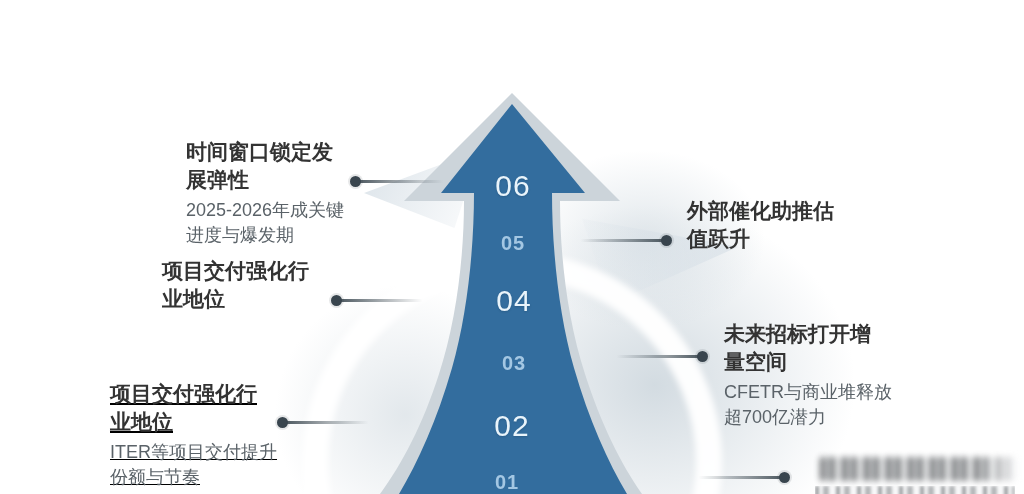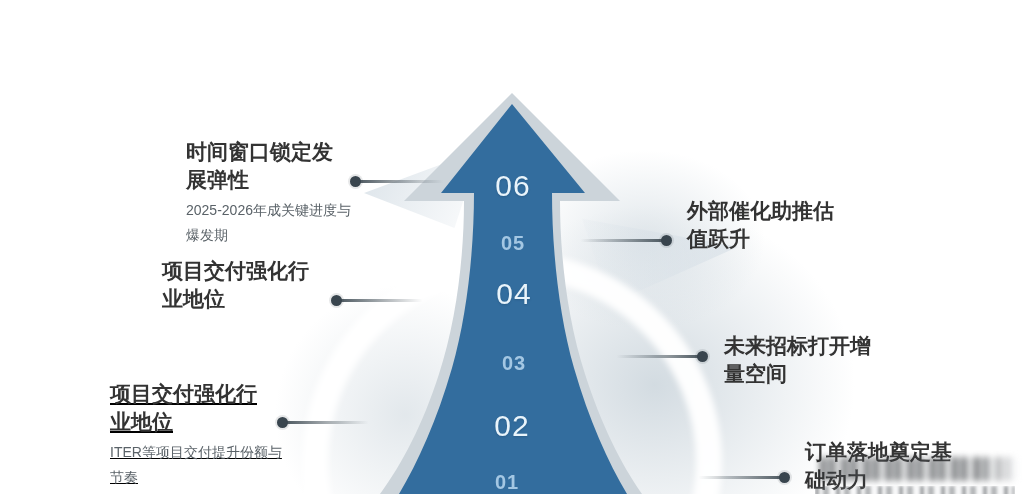--- a/index.html
+++ b/index.html
@@ -26,31 +26,31 @@
   .white-ring{position:absolute;left:302px;top:252px;width:420px;height:420px;
     box-sizing:border-box;border-radius:50%;border:26px solid rgba(255,255,255,0.95);
     filter:blur(3px);}
   
   .arrow-svg{position:absolute;left:0;top:0;width:1024px;height:494px;}
   
   .step{position:absolute;transform:translate(-50%,-50%);line-height:1;letter-spacing:1px;}
   .step-big{font-size:30px;font-weight:400;color:#e9f4fb;text-shadow:0 1px 2px rgba(20,50,80,0.25);}
   .step-small{font-size:20px;font-weight:600;color:#a4c7e3;}
   .s6{left:513px;top:186px;} .s5{left:513px;top:243px;}
-  .s4{left:514px;top:294px;text-align:center;} .s3{left:514px;top:363px;text-align:right;}
+  .s4{left:514px;top:301px;text-align:center;} .s3{left:514px;top:363px;text-align:right;}
   .s2{left:512px;top:426px;} .s1{left:507px;top:482px;}
   
   .main-title{position:absolute;left:0;top:28px;width:1024px;text-align:center;
     font-size:30px;font-weight:500;color:#2d2d2d;letter-spacing:2px;}
   
   .item{position:absolute;}
   .item-title{font-size:21px;font-weight:600;color:#333333;line-height:28px;width:158px;}
-  .item-desc{font-size:14px;font-weight:400;color:#5a6268;line-height:25px;width:174px;margin-top:4px;}
+  .item-desc{font-size:18px;font-weight:400;color:#5a6268;line-height:25px;width:174px;margin-top:4px;}
   .it-l1{left:186px;top:138px;} .it-l2{left:162px;top:257px;} .it-l3{left:110px;top:380px;text-decoration:underline;}
-  .it-r1{left:687px;top:197px;} .it-r2{left:724px;top:332px;} .it-r3{left:805px;top:438px;}
+  .it-r1{left:687px;top:197px;} .it-r2{left:724px;top:320px;} .it-r3{left:805px;top:438px;}
   
   .conn{position:absolute;height:3px;border-radius:2px;}
   .conn-l{background:linear-gradient(90deg,#49555d 0%,rgba(120,130,138,0) 95%);}
   .conn-r{background:linear-gradient(270deg,#49555d 0%,rgba(120,130,138,0) 95%);}
   .dot{position:absolute;width:11px;height:11px;border-radius:50%;background:#39454e;
     box-shadow:0 0 0 2px rgba(57,69,78,0.12);}
   .cn-l1{left:356px;top:180px;width:92px;} .dt-l1{left:350px;top:176px;}
   .cn-l2{left:337px;top:299px;width:90px;} .dt-l2{left:331px;top:295px;}
   .cn-l3{left:283px;top:421px;width:90px;} .dt-l3{left:277px;top:417px;}
   .cn-r1{left:576px;top:239px;width:90px;} .dt-r1{left:661px;top:235px;}
@@ -107,23 +107,21 @@
   <div class="item it-l3">
     <div class="item-title">项目交付强化行业地位</div>
     <div class="item-desc">ITER等项目交付提升份额与节奏</div>
   </div>
 
   <div class="item it-r1">
     <div class="item-title">外部催化助推估值跃升</div>
   </div>
   <div class="item it-r2">
     <div class="item-title">未来招标打开增量空间</div>
-  </div>
-  <div class="item it-r3">
-    <div class="item-title">订单落地奠定基础动力</div>
+    <div class="item-desc">CFETR与商业堆释放超700亿潜力</div>
   </div>
 
   <div class="conn conn-l cn-l1"></div>
   <div class="dot dt-l1"></div>
   <div class="conn conn-l cn-l2"></div>
   <div class="dot dt-l2"></div>
   <div class="conn conn-l cn-l3"></div>
   <div class="dot dt-l3"></div>
   <div class="conn conn-r cn-r1"></div>
   <div class="dot dt-r1"></div>

